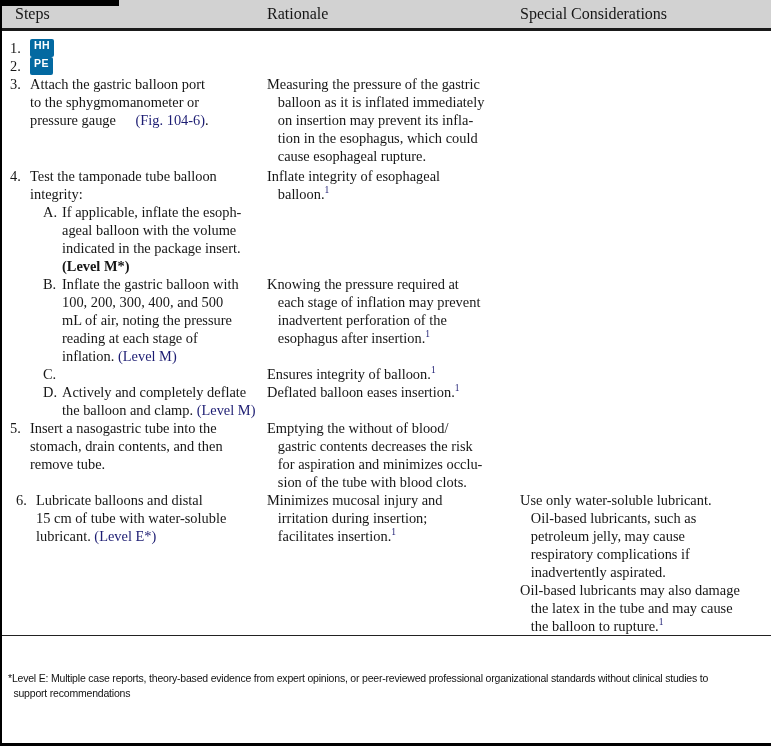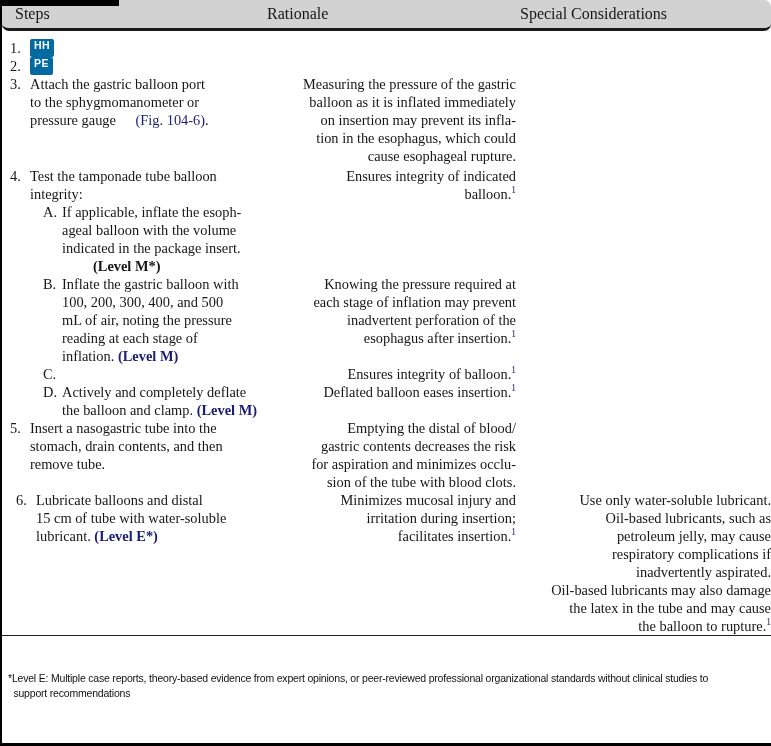--- a/index.html
+++ b/index.html
@@ -3,38 +3,38 @@
 <meta charset="utf-8">
 <style>
   html,body { margin:0; padding:0; background:#fff; }
   .page {
     position:relative; width:771px; height:746px; box-sizing:border-box;
     background:#fff; overflow:hidden;
     border-left:2px solid #000;
     font-family:"Liberation Serif", serif; color:#161616;
   }
   .edge-bar { position:absolute; top:0; left:0; width:117px; height:6px; background:#000; z-index:3; }
-  .grid { display:grid; grid-template-columns:257px 253px 1fr; padding-left:8px;border-radius:7px; }
+  .grid { display:grid; grid-template-columns:257px 253px 1fr; padding-left:8px; }
   .thead {
     background:#d2d2d2; height:28px; align-items:center;
     border-bottom:3px solid #1a1a1a; font-size:16px;
   }
   .th-steps { padding-left:5px; }
   .tbody { padding-top:8px; font-size:14.4px; line-height:18px; }
   .c { white-space:pre; }
   .c-rat { padding-right:4px; }
   .step-line { display:flex; }
   .num { width:20px; flex:none; }
   .stext { white-space:pre; }
   .sub { display:flex; margin-left:33px; }
   .letter { width:19px; flex:none; }
   .indent6 { margin-left:6px; }
-  .rblock { white-space:pre;text-align:right; }
-  .lvl { font-weight:bold; color:#1c1c72; }
-  .lvl-black { font-weight:bold; color:#161616;margin-left:31px; }
+  .rblock { white-space:pre; }
+  .lvl { font-weight:normal; color:#1c1c72; }
+  .lvl-black { font-weight:bold; color:#161616; }
   .fig { color:#1c1c72;padding-left:16px; }
   sup.ref { color:#1c1c72; font-size:9.5px; line-height:0; }
   .badge {
     display:inline-block; background:#0369a1; color:#ffffff;
     font-family:"Liberation Sans", sans-serif; font-weight:bold;
     font-size:10.5px; line-height:13px; padding:0 4px; border-radius:2px;
     letter-spacing:0.5px; vertical-align:1px;
   }
   .fn-rule { border:none; border-top:1.5px solid #222; margin:0; }
   .footnotes {
@@ -100,21 +100,21 @@
         </div>
         <div class="sub">
           <span class="letter">A.</span>
           <span class="stext"><span>If applicable, inflate the esoph-
 ageal balloon with the volume
 indicated in the package insert.
 </span><span class="lvl-black">(Level M*)</span></span>
         </div>
       </div>
       <div class="c-rat">
-        <div class="rblock"><span>Ensures integrity of indicated
+        <div class="rblock"><span>Inflate integrity of esophageal
    balloon.</span><sup class="ref">1</sup></div>
       </div>
       <div class="c"></div>
     </div>
 
     <div class="grid">
       <div>
         <div class="sub">
           <span class="letter">B.</span>
           <span class="stext"><span>Inflate the gastric balloon with
@@ -162,21 +162,21 @@
     <div class="grid">
       <div>
         <div class="step-line">
           <span class="num">5.</span>
           <span class="stext">Insert a nasogastric tube into the
 stomach, drain contents, and then
 remove tube.</span>
         </div>
       </div>
       <div class="c-rat">
-        <div class="rblock"><span>Emptying the distal of blood/
+        <div class="rblock"><span>Emptying the without of blood/
    gastric contents decreases the risk
    for aspiration and minimizes occlu-
    sion of the tube with blood clots.</span></div>
       </div>
       <div class="c"></div>
     </div>
 
     <div class="grid">
       <div>
         <div class="step-line indent6">

